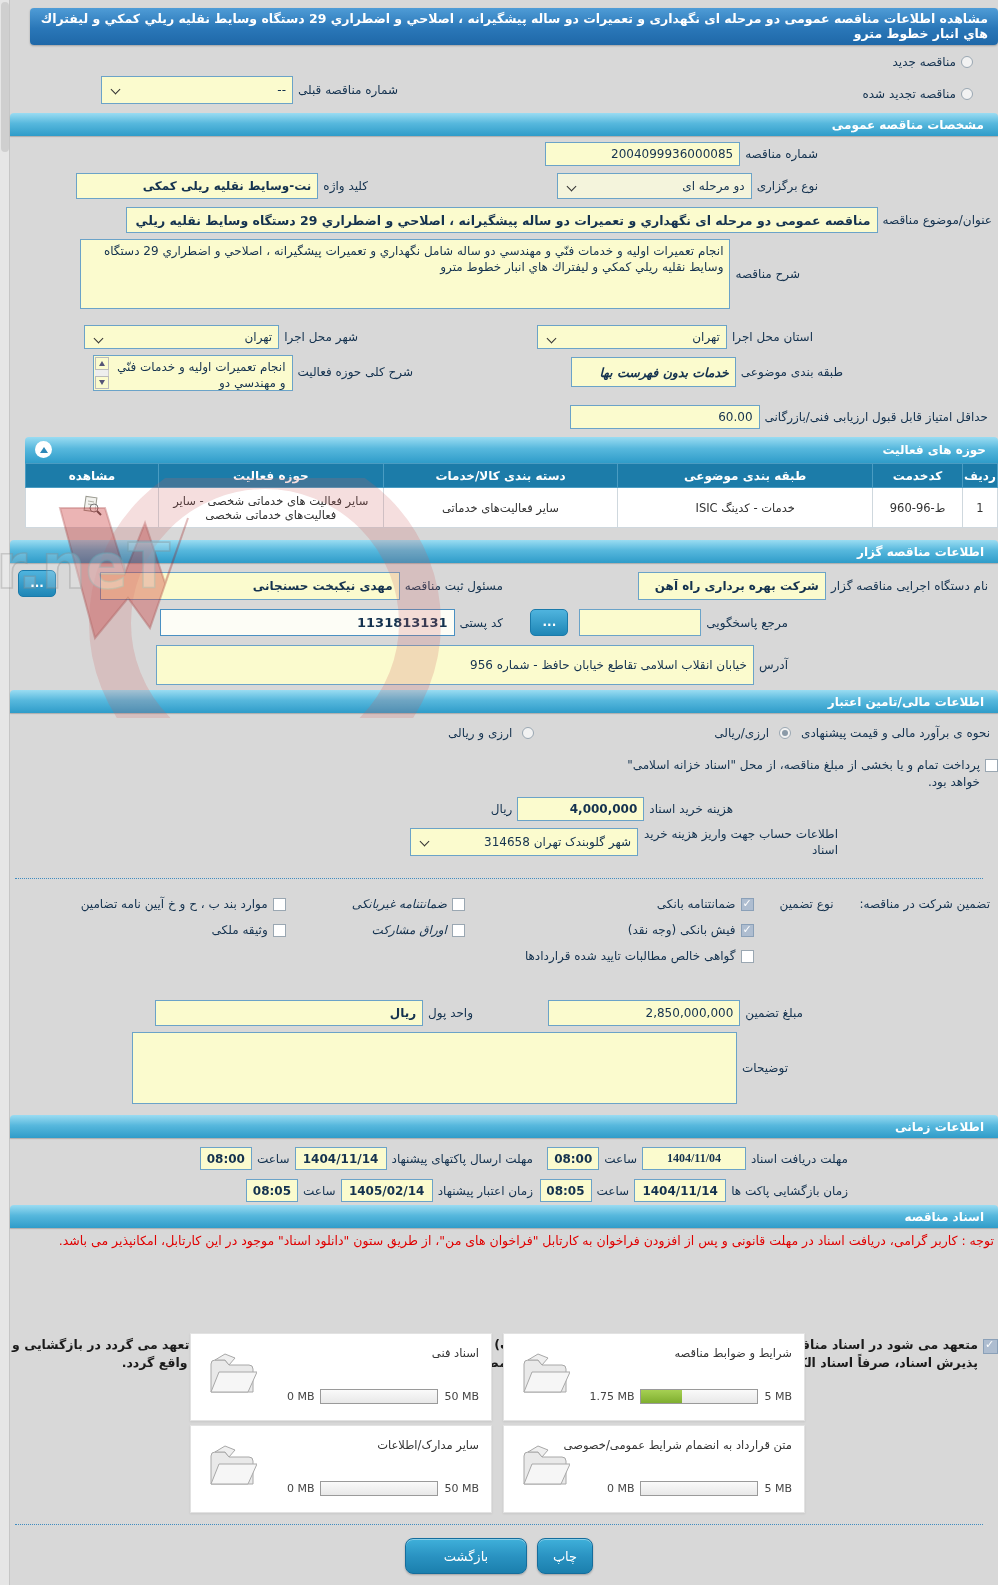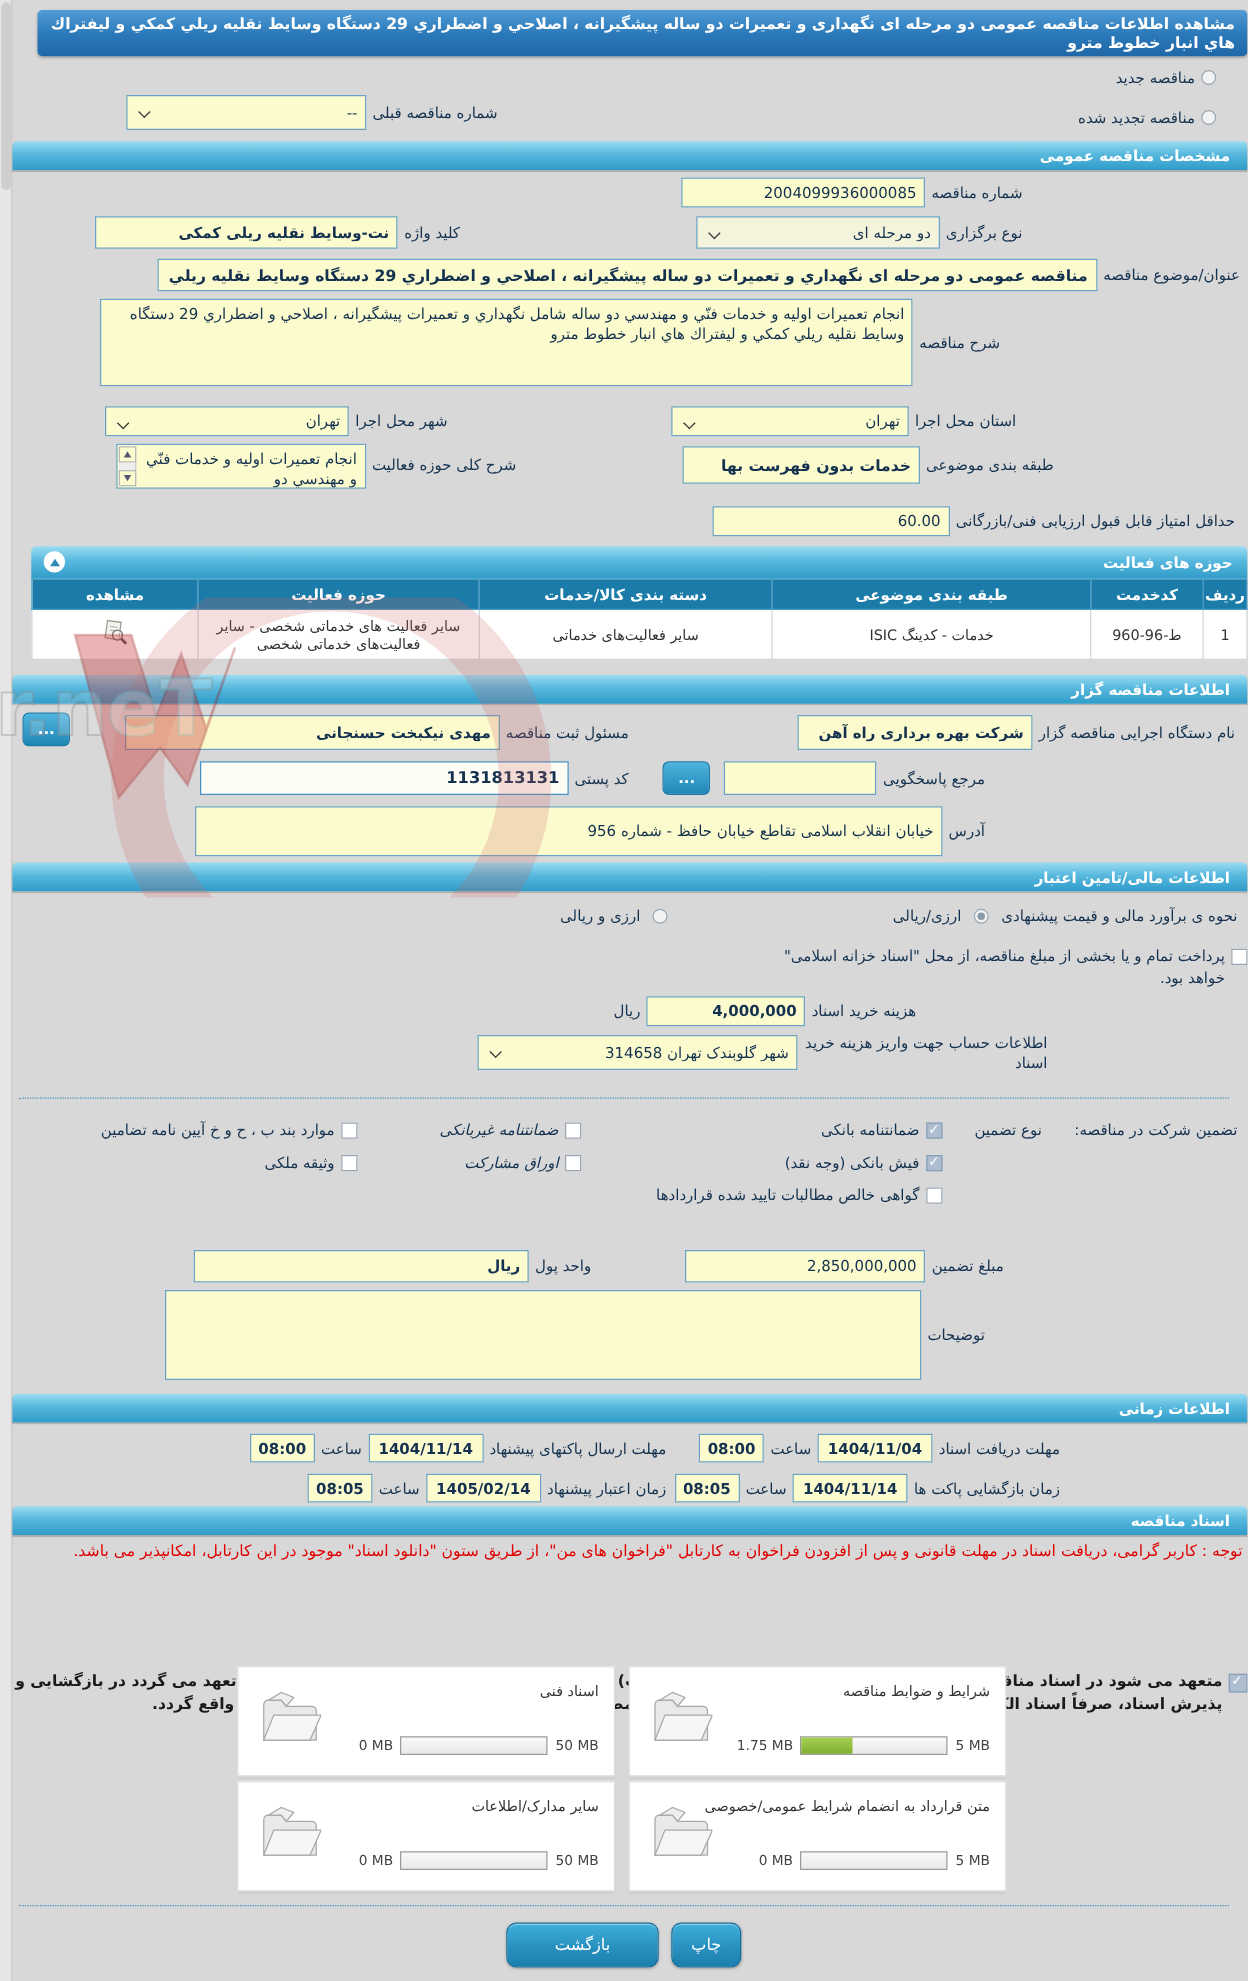--- a/index.html
+++ b/index.html
@@ -180,21 +180,21 @@
 <div class="row" style="top:325px; right:640px;">
   <span class="lbl">شهر محل اجرا</span>
   <div class="fld select" style="width:195px;">
     <span class="val">تهران</span>
     <span class="chev"></span>
   </div>
 </div>
 
 <div class="row" style="top:357px; right:155px;">
   <span class="lbl">طبقه بندی موضوعی</span>
-  <div class="fld" style="width:190px; height:30px;">
+  <div class="fld" style="width:165px; height:30px;font-style:italic;">
     <span class="val bold" style="font-size:12.5px;">خدمات بدون فهرست بها</span>
   </div>
 </div>
 <div class="row" style="top:355px; right:585px; align-items:flex-start;">
   <span class="lbl" style="margin-top:10px;">شرح کلی حوزه فعالیت</span>
   <div class="ta" style="width:200px; height:36px; position:relative; padding-left:18px;">
     <span>انجام تعمیرات اولیه و خدمات فنّي و مهندسي دو</span>
     <span class="mini-scroll">
       <span class="up">
           <span class="tri-up"></span>
@@ -313,21 +313,21 @@
 <div class="row" style="top:797px; right:265px;">
   <span class="lbl">هزینه خرید اسناد</span>
   <div class="fld" style="width:127px;">
     <span class="val bold">4,000,000</span>
   </div>
   <span class="lbl">ریال</span>
 </div>
 
 <div class="row" style="top:826px; right:160px; align-items:center;">
   <span class="lbl" style="white-space:normal; width:195px; text-align:right; line-height:16px;">اطلاعات حساب جهت واریز هزینه خرید اسناد</span>
-  <div class="fld select" style="width:256px; height:28px;">
+  <div class="fld select" style="width:228px; height:28px;">
     <span class="val">شهر گلوبندک تهران 314658</span>
     <span class="chev"></span>
   </div>
 </div>
 
 <div class="dotted-div" style="top:878px;"></div>
 
 <div class="row" style="top:897px; right:8px; align-items:flex-start; gap:26px;">
   <span class="lbl">تضمین شرکت در مناقصه:</span>
   <span class="lbl">نوع تضمین</span>
@@ -382,21 +382,21 @@
 
 <div class="row" style="top:1032px; right:210px; align-items:center;">
   <span class="lbl">توضیحات</span>
   <div class="ta" style="width:605px; height:72px;"></div>
 </div>
 
 <div class="sec-bar" style="top:1115px;">اطلاعات زمانی</div>
 
 <div class="row" style="top:1147px; right:150px;">
   <span class="lbl">مهلت دریافت اسناد</span>
-  <div class="fld" style="width:92px; height:23px;">
+  <div class="fld" style="width:104px; height:23px;font-family:Liberation Serif, serif;">
     <span class="val bold" style="text-align:center;">1404/11/04</span>
   </div>
   <span class="lbl">ساعت</span>
   <div class="fld" style="width:52px; height:23px;">
     <span class="val bold" style="text-align:center;">08:00</span>
   </div>
 </div>
 <div class="row" style="top:1147px; right:465px;">
   <span class="lbl">مهلت ارسال پاکتهای پیشنهاد</span>
   <div class="fld" style="width:92px; height:23px;">

